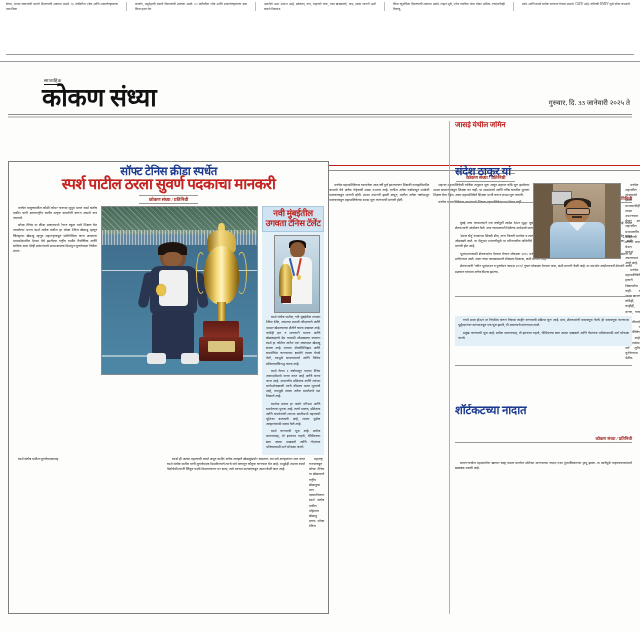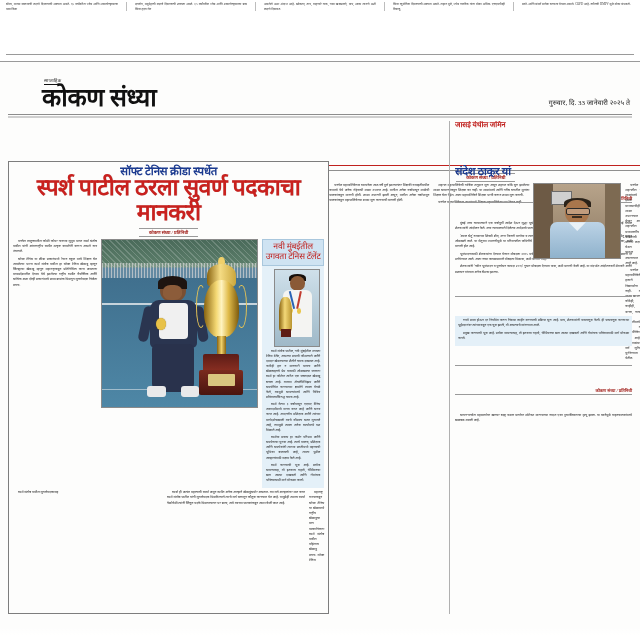--- a/index.html
+++ b/index.html
@@ -37,21 +37,21 @@
   
   .main{display:flex;padding:3px 8px 0 8px;box-sizing:border-box;height:496px;}
   .left-block{width:436px;display:flex;flex-direction:row;margin-top:40px;}
   .vdivider{width:1px;background:#b0b0b0;margin:0 5px;}
   .right-rail{flex:1;display:flex;flex-direction:column;gap:16px;}
 
   
   .lead-box{border:1px solid #7d7d7d;padding:3px 4px 3px 4px;box-sizing:border-box;}
   .kicker{text-align:center;color:#1b3a8f;font-weight:bold;font-size:11.5px;
           letter-spacing:-.2px;line-height:1.1;}
-  .head-red{text-align:center;color:#c9211e;font-weight:bold;font-size:23px;
+  .head-red{text-align:center;color:#c9211e;font-weight:bold;font-size:15px;
             line-height:1.08;letter-spacing:-.4px;
             text-shadow:.4px .4px 0 rgba(0,0,0,.18);margin-top:-1px;}
   .byline-wrap{display:flex;justify-content:center;margin:2px 0 1px 0;}
   .byline{font-size:4.6px;color:#a32520;font-weight:bold;border-top:.6px solid #9a9a9a;
           border-bottom:.6px solid #9a9a9a;padding:.5px 10px;}
 
   .lead-cols{display:flex;gap:4px;margin-top:2px;}
   .col{font-size:3.35px;line-height:1.56;text-align:justify;color:#2b2b2b;}
   .col p{margin:0 0 2px 0;text-indent:5px;}
   .c-narrow{width:84px;}
@@ -92,21 +92,21 @@
   .trophy .handle.r{right:2%;border-left-color:transparent;}
   .trophy .stem{position:absolute;left:42%;top:55%;width:16%;height:14%;
      background:linear-gradient(90deg,#8a6410,#f0d06a,#8a6410);}
   .trophy .base1{position:absolute;left:16%;top:68%;width:68%;height:12%;
      background:linear-gradient(180deg,#5c1c16,#8b2f22);border-radius:2px;}
   .trophy .base2{position:absolute;left:8%;top:79%;width:84%;height:17%;
      background:linear-gradient(180deg,#7a2a1e,#4a150f);border-radius:2px;}
   .trophy .plate{position:absolute;left:24%;top:82%;width:52%;height:8%;background:#d9c57f;border-radius:1px;}
 
   
-  .sub-head{background:#cfe3f2;color:#c0211e;font-weight:normal;font-size:8.6px;
+  .sub-head{background:#cfe3f2;color:#c0211e;font-weight:bold;font-size:8.6px;
             text-align:center;padding:2.5px 1px;line-height:1.15;letter-spacing:-.2px;
             border:.6px solid #a9c7dd;}
   .sub-body{background:#e4f0f8;padding:3px 4px;box-sizing:border-box;}
   .sub-body .col{font-size:3.3px;}
   .photo-sub{float:right;width:44px;height:76px;border:.8px solid #8a8a8a;
              margin:0 0 2px 3px;position:relative;overflow:hidden;background:#d8e6ef;}
   .boy2 .bg{position:absolute;inset:0;background:linear-gradient(180deg,#cfe0ea,#9fb9c8);}
   .boy2 .head{position:absolute;left:34%;top:8%;width:34%;height:20%;background:#8a5a37;border-radius:48%;}
   .boy2 .hair{position:absolute;left:32%;top:5%;width:38%;height:10%;background:#17100c;border-radius:50% 50% 0 0;}
   .boy2 .torso{position:absolute;left:18%;top:27%;width:66%;height:62%;background:#f4f4f2;border-radius:6px 6px 0 0;}
@@ -325,20 +325,21 @@
 
       <div class="rail-tint">
         <div class="rail-body">
           <p>रुपये प्राप्त होऊन दर नियमित करून निवाडा जाहीर करण्याची प्रक्रिया सुरू आहे. मात्र, शेतकऱ्यांनी फसवणूक केली. ही फसवणूक करणाऱ्या भूईंटदारांवर त्यांच्याकडून एक चूक झाली, ती असल्याचे सांगण्यात आले.</p>
           <p>प्रमुख करण्याची भूक आहे. प्रत्येक सामन्यासह, तो इतकाच राहतो, चॅम्पियनचा खरा आत्मा दाखवतो आणि रोमांचक भविष्यासाठी मार्ग मोकळा करतो.</p>
         </div>
       </div>
 
       <div class="rail-hr"></div>
 
+      <div class="rail-head-blue" style="font-size:11.5px">शॉर्टकटच्या नादात</div>
       <div class="rail-byline">कोकण संध्या / प्रतिनिधी</div>
       <div class="rail-body">
         <p>सायन-पनवेल महामार्गावर खारघर बाह्य वळण मार्गावर शॉर्टकट मारण्याच्या नादात एका दुचाकीस्वाराचा मृत्यू झाला. या घटनेमुळे वाहनचालकांमध्ये खळबळ उडाली आहे.</p>
       </div>
     </div>
 
   </div>
 
   <div class="bottom-fade"></div>
 </div>

